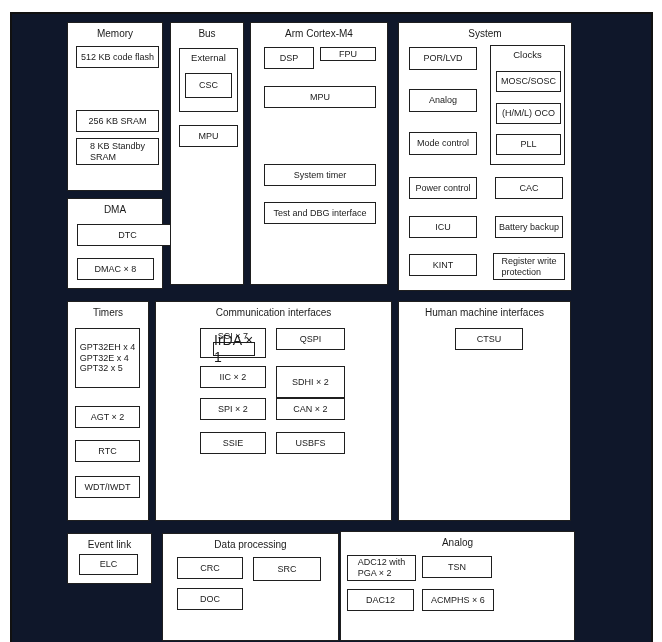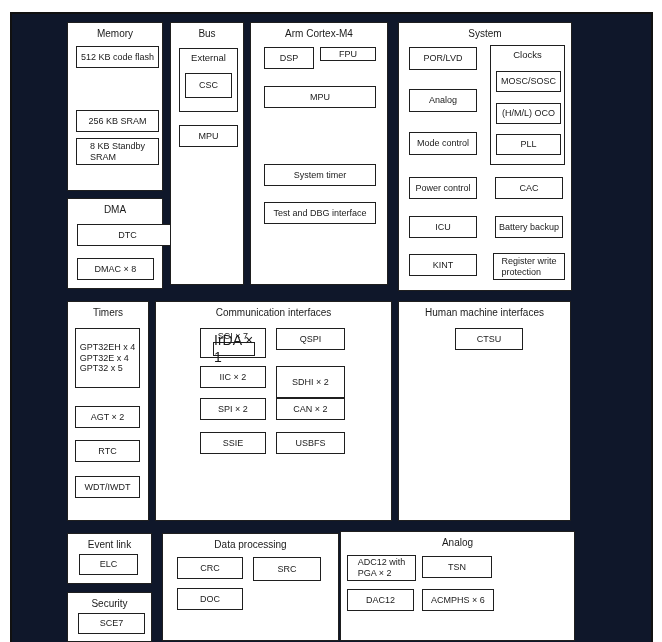--- a/index.html
+++ b/index.html
@@ -144,24 +144,20 @@
     <div class="sec" style="left:55px;top:519px;width:85px;height:51px">
       <div class="sec-title">Event link</div>
       <div class="blk" style="left:11px;top:20px;width:59px;height:21px">ELC</div>
     </div>
 
     <div class="sec" style="left:386px;top:287px;width:173px;height:220px">
       <div class="sec-title">Human machine interfaces</div>
       <div class="blk" style="left:56px;top:26px;width:68px;height:22px">CTSU</div>
     </div>
 
-    <div class="sec" style="left:55px;top:578px;width:85px;height:50px">
-      <div class="sec-title">Security</div>
-      <div class="blk" style="left:10px;top:20px;width:67px;height:21px">SCE7</div>
-    </div>
 
     <div class="sec" style="left:150px;top:519px;width:177px;height:108px">
       <div class="sec-title">Data processing</div>
       <div class="blk" style="left:14px;top:23px;width:66px;height:22px">CRC</div>
       <div class="blk" style="left:90px;top:23px;width:68px;height:24px">SRC</div>
       <div class="blk" style="left:14px;top:54px;width:66px;height:22px">DOC</div>
     </div>
 
     <div class="sec" style="left:328px;top:517px;width:235px;height:110px">
       <div class="sec-title">Analog</div>

